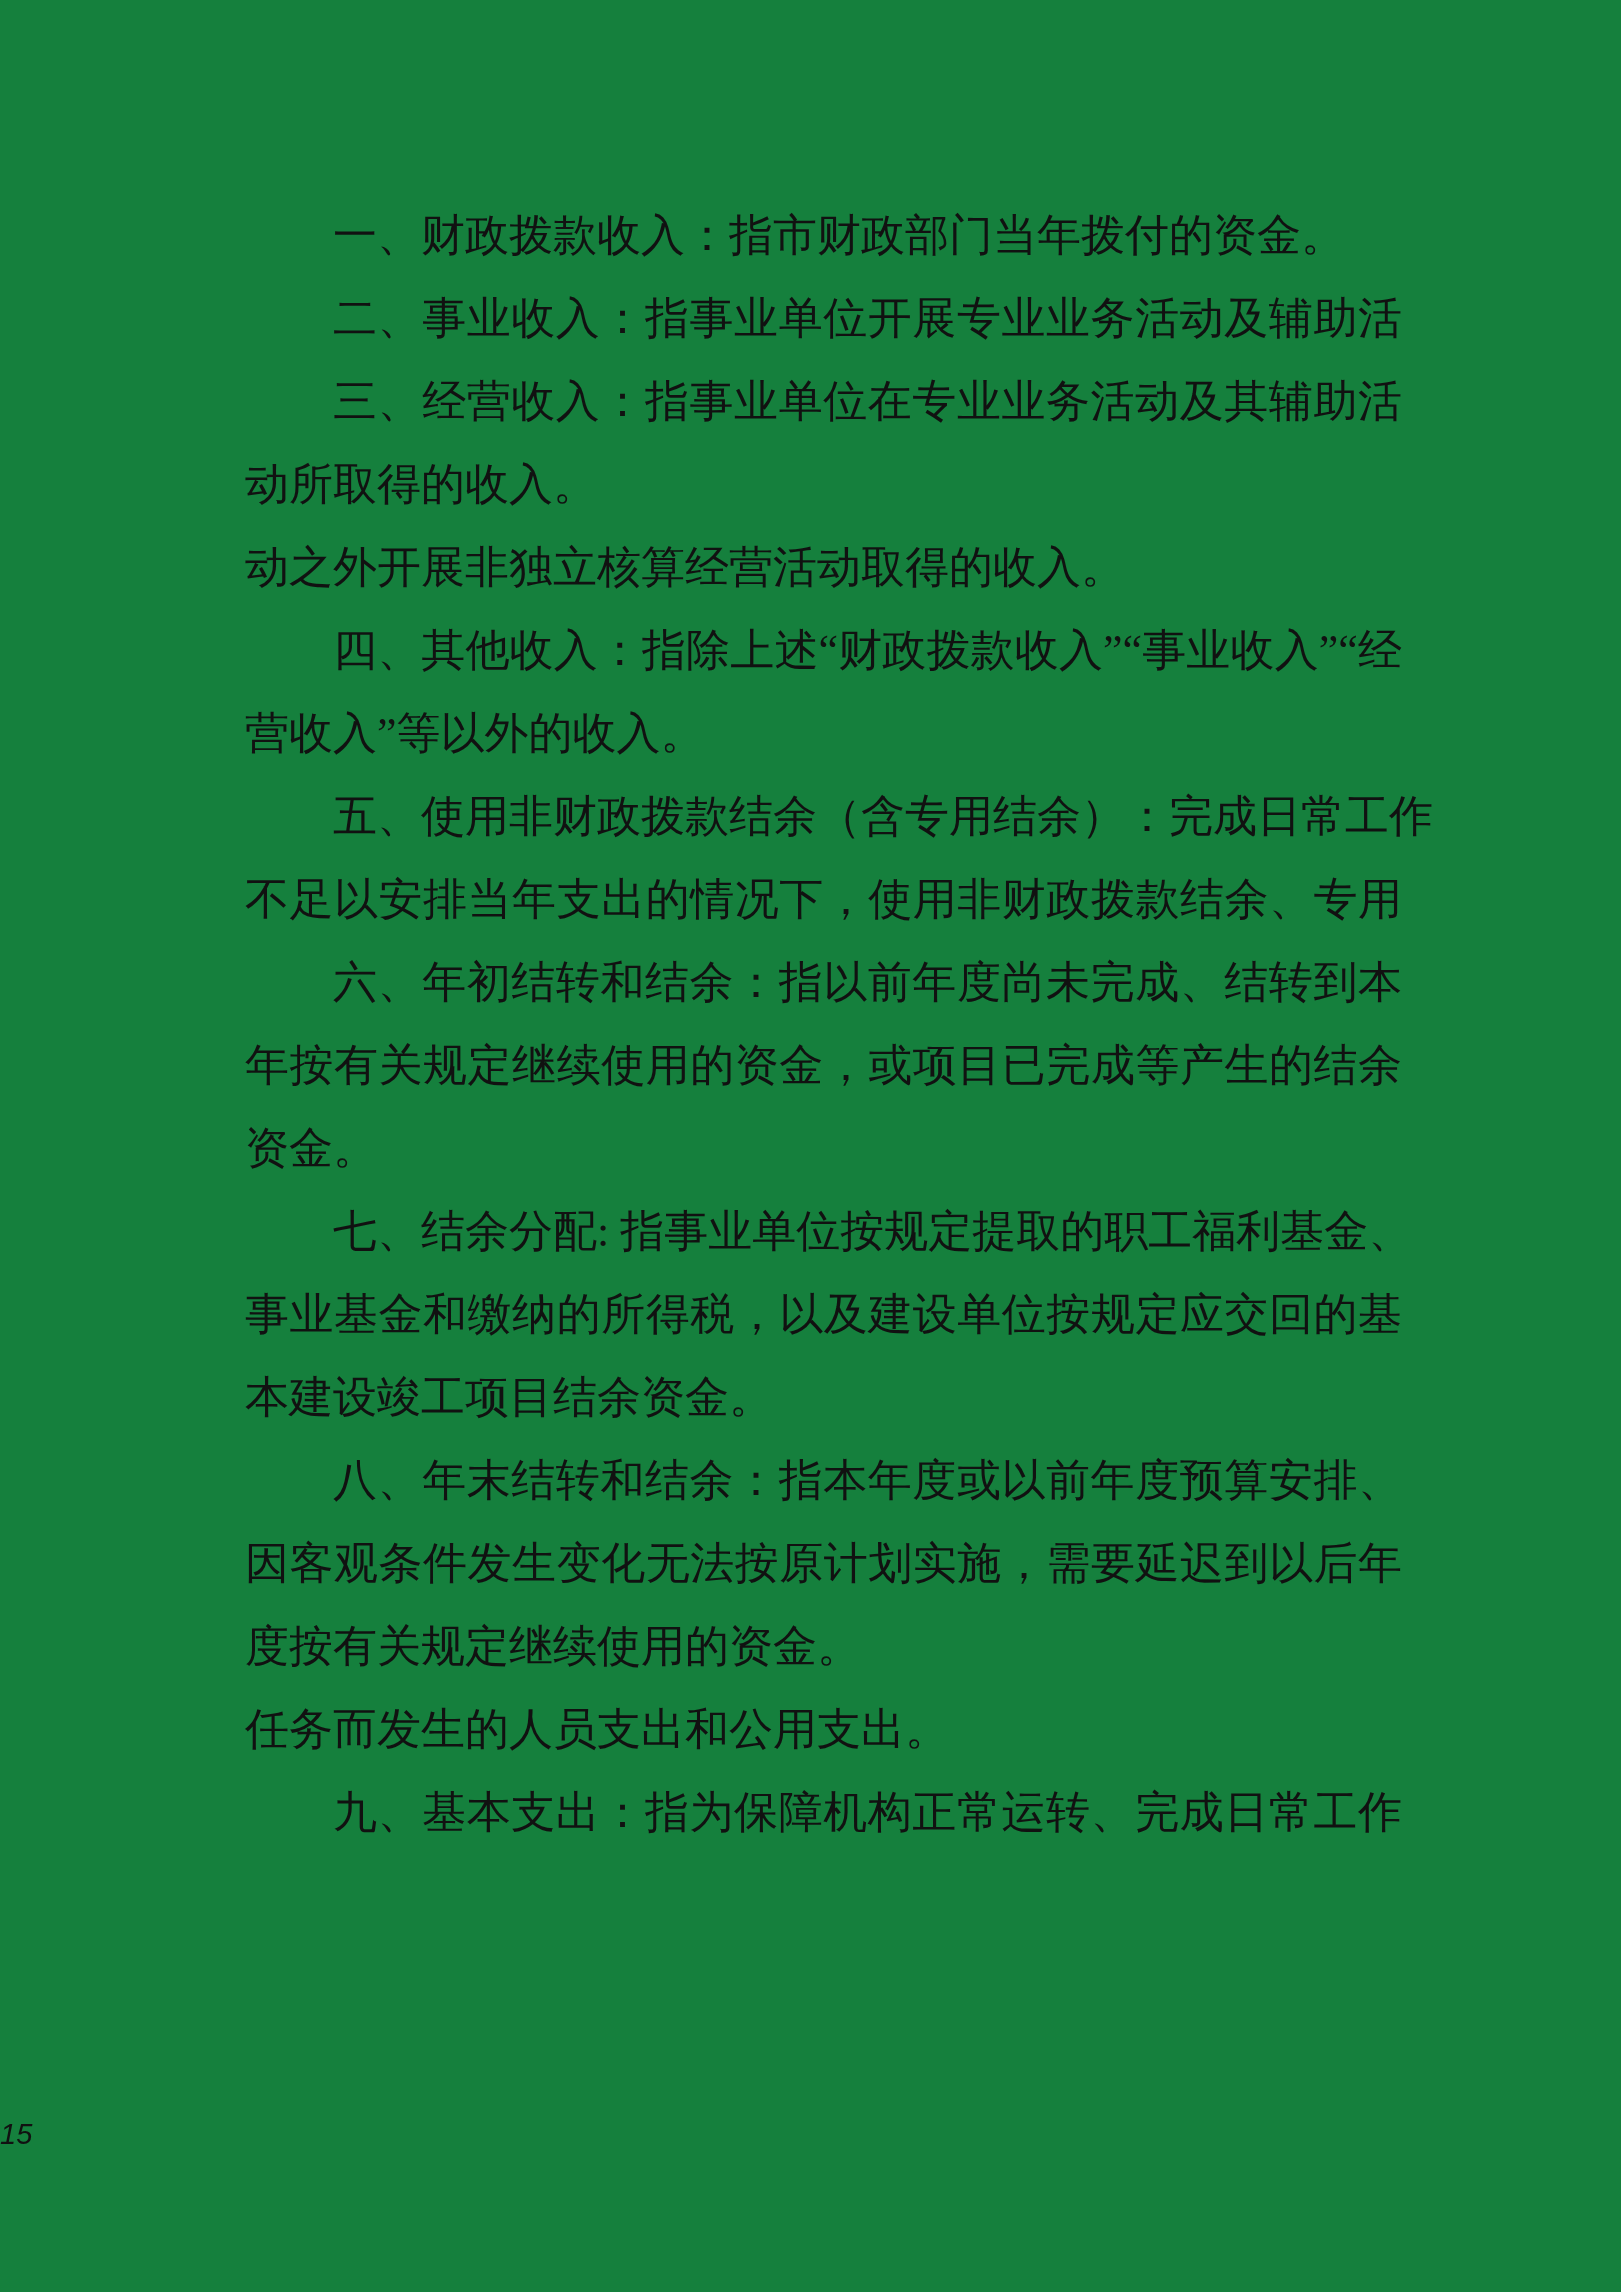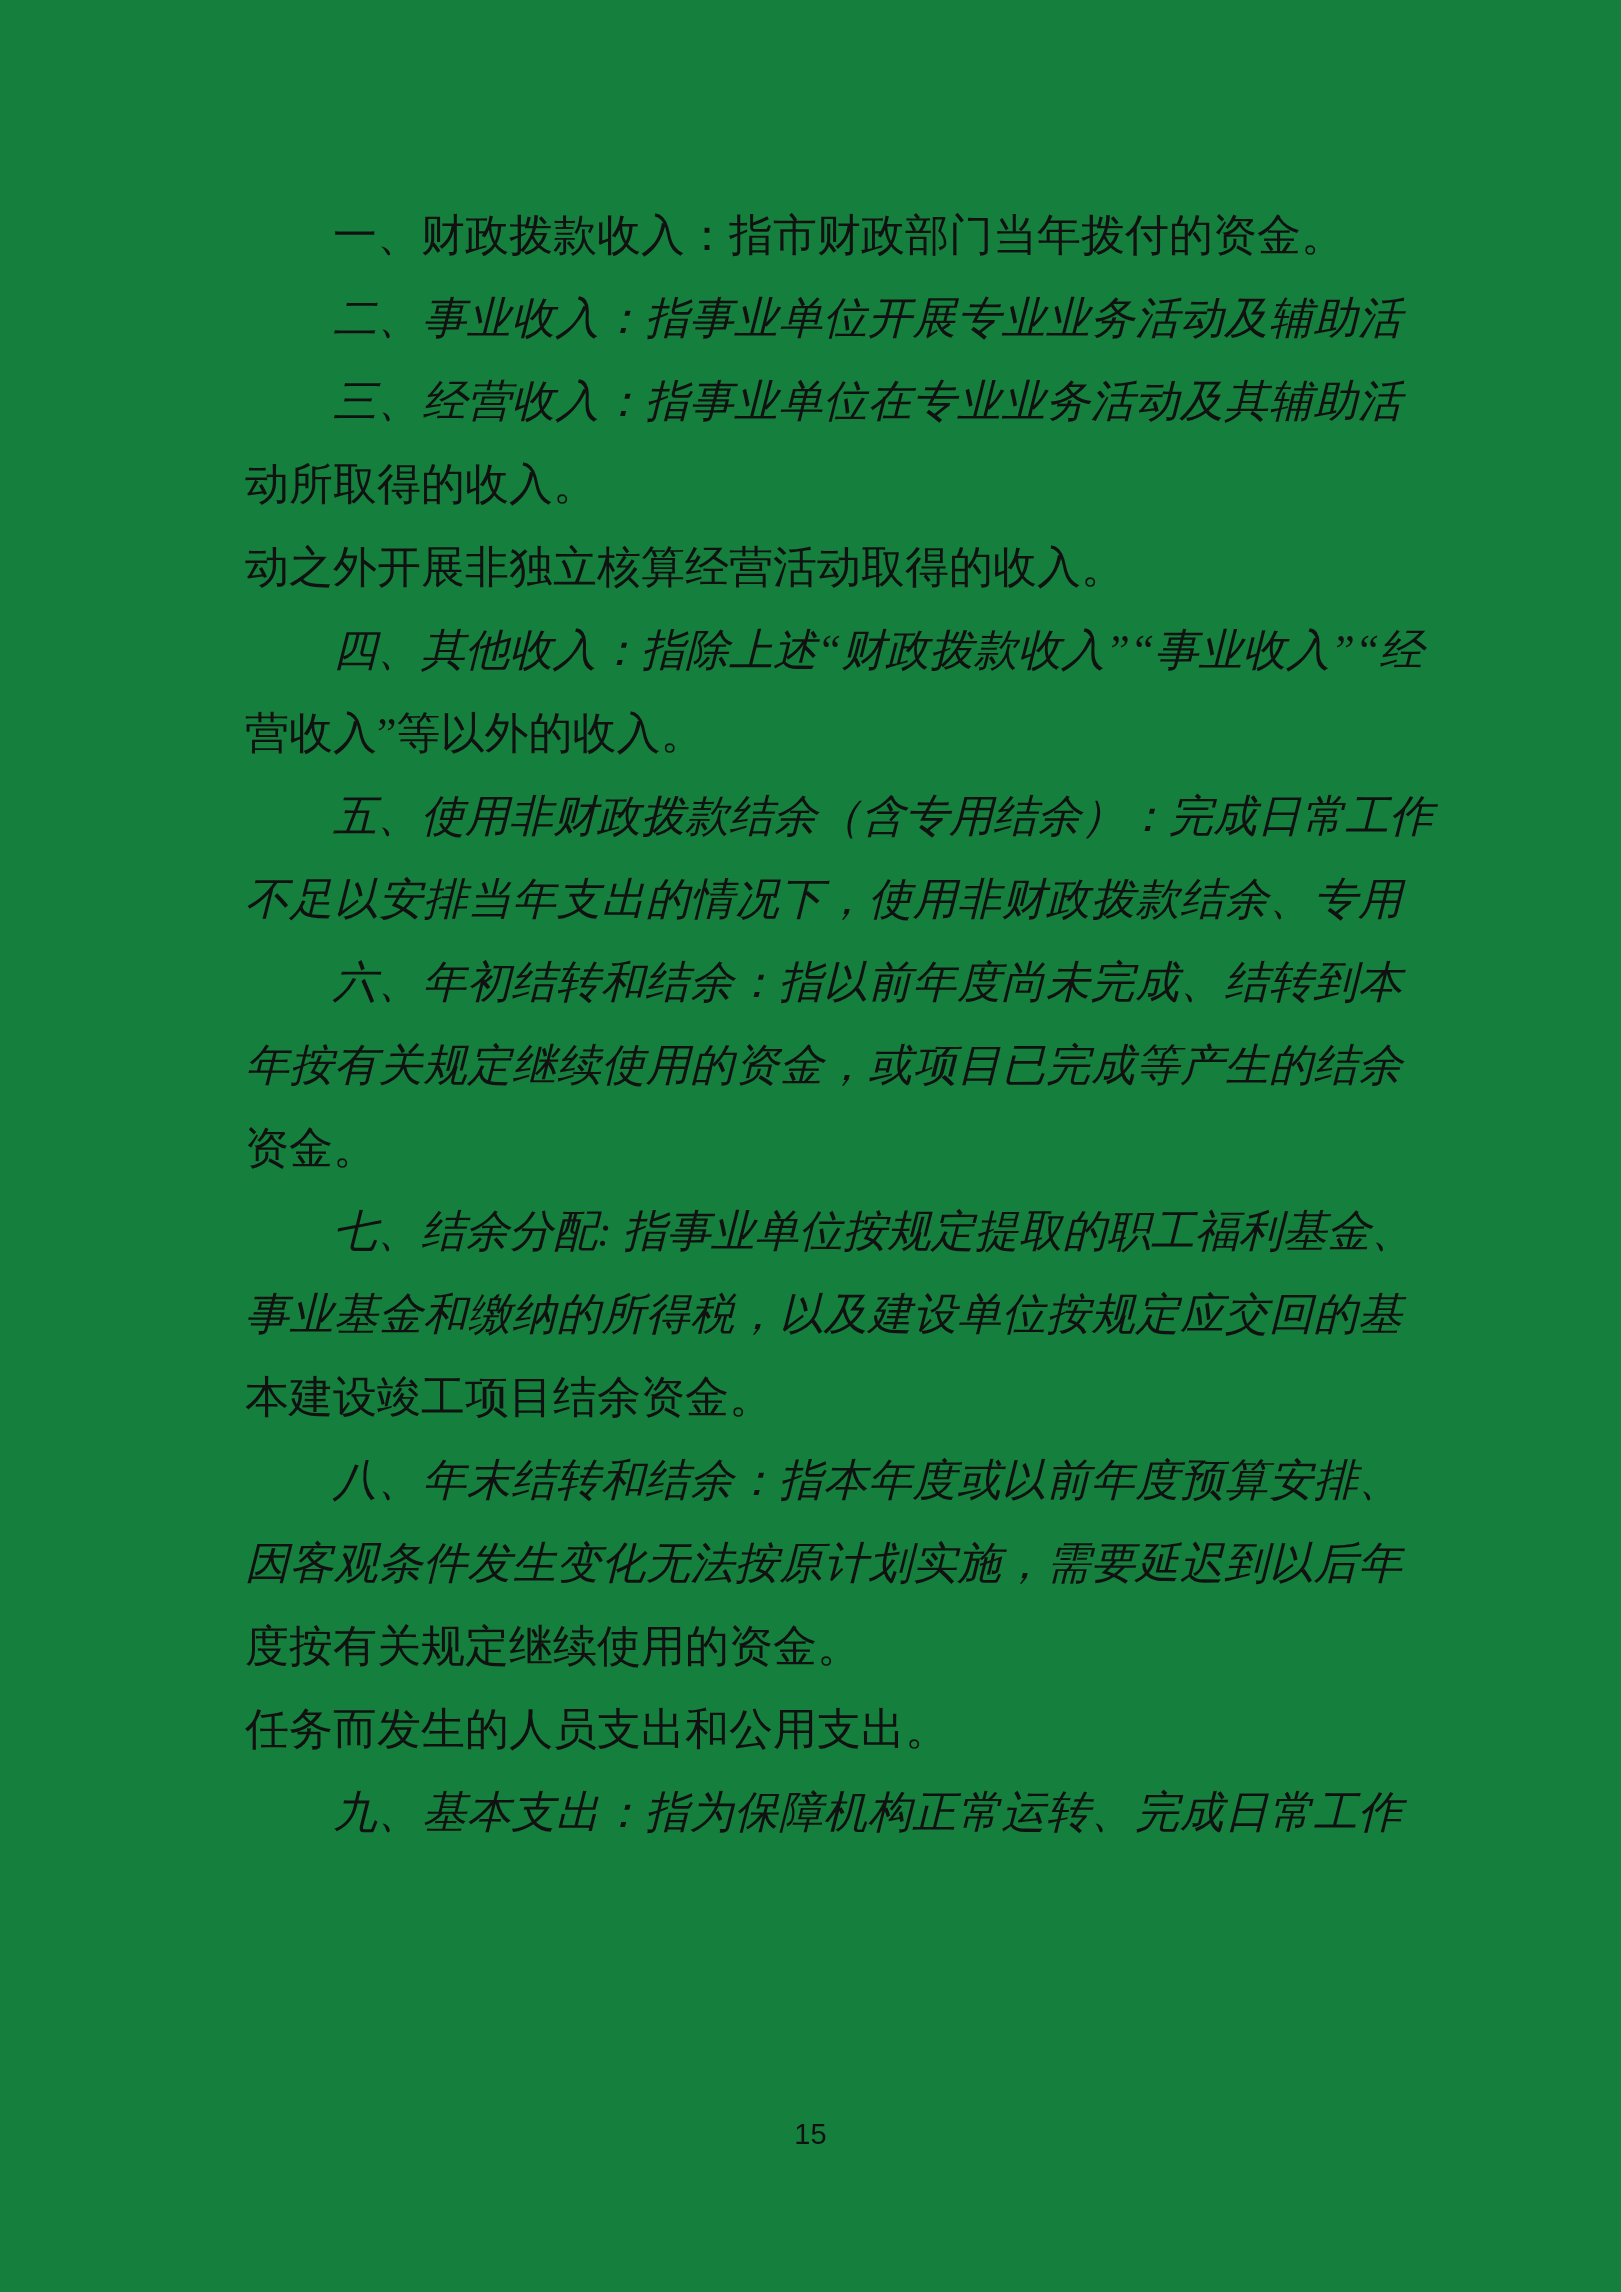--- a/index.html
+++ b/index.html
@@ -28,32 +28,32 @@
     height: 83px;
     white-space: nowrap;
     letter-spacing: 0;
   }
   .line.indent {
     text-indent: 88px;
   }
   .line.fill {
     text-align: justify;
     text-align-last: justify;
-    font-style: italic;
   }
   .footer {
     position: absolute;
     top: 2117px;
     left: 0;
     width: 100%;
-    text-align: center;
+    text-align: left;
     font-family: "Liberation Sans", "DejaVu Sans", sans-serif;
     font-size: 29px;
     line-height: 35px;
     color: #111111;
+    font-style: italic;
   }
 </style>
 </head>
 <body>
 
 <div class="page">
   <div class="doc">
       <div class="line indent">一、财政拨款收入：指市财政部门当年拨付的资金。</div>
       <div class="line indent fill">二、事业收入：指事业单位开展专业业务活动及辅助活</div>
       <div class="line indent fill">三、经营收入：指事业单位在专业业务活动及其辅助活</div>

